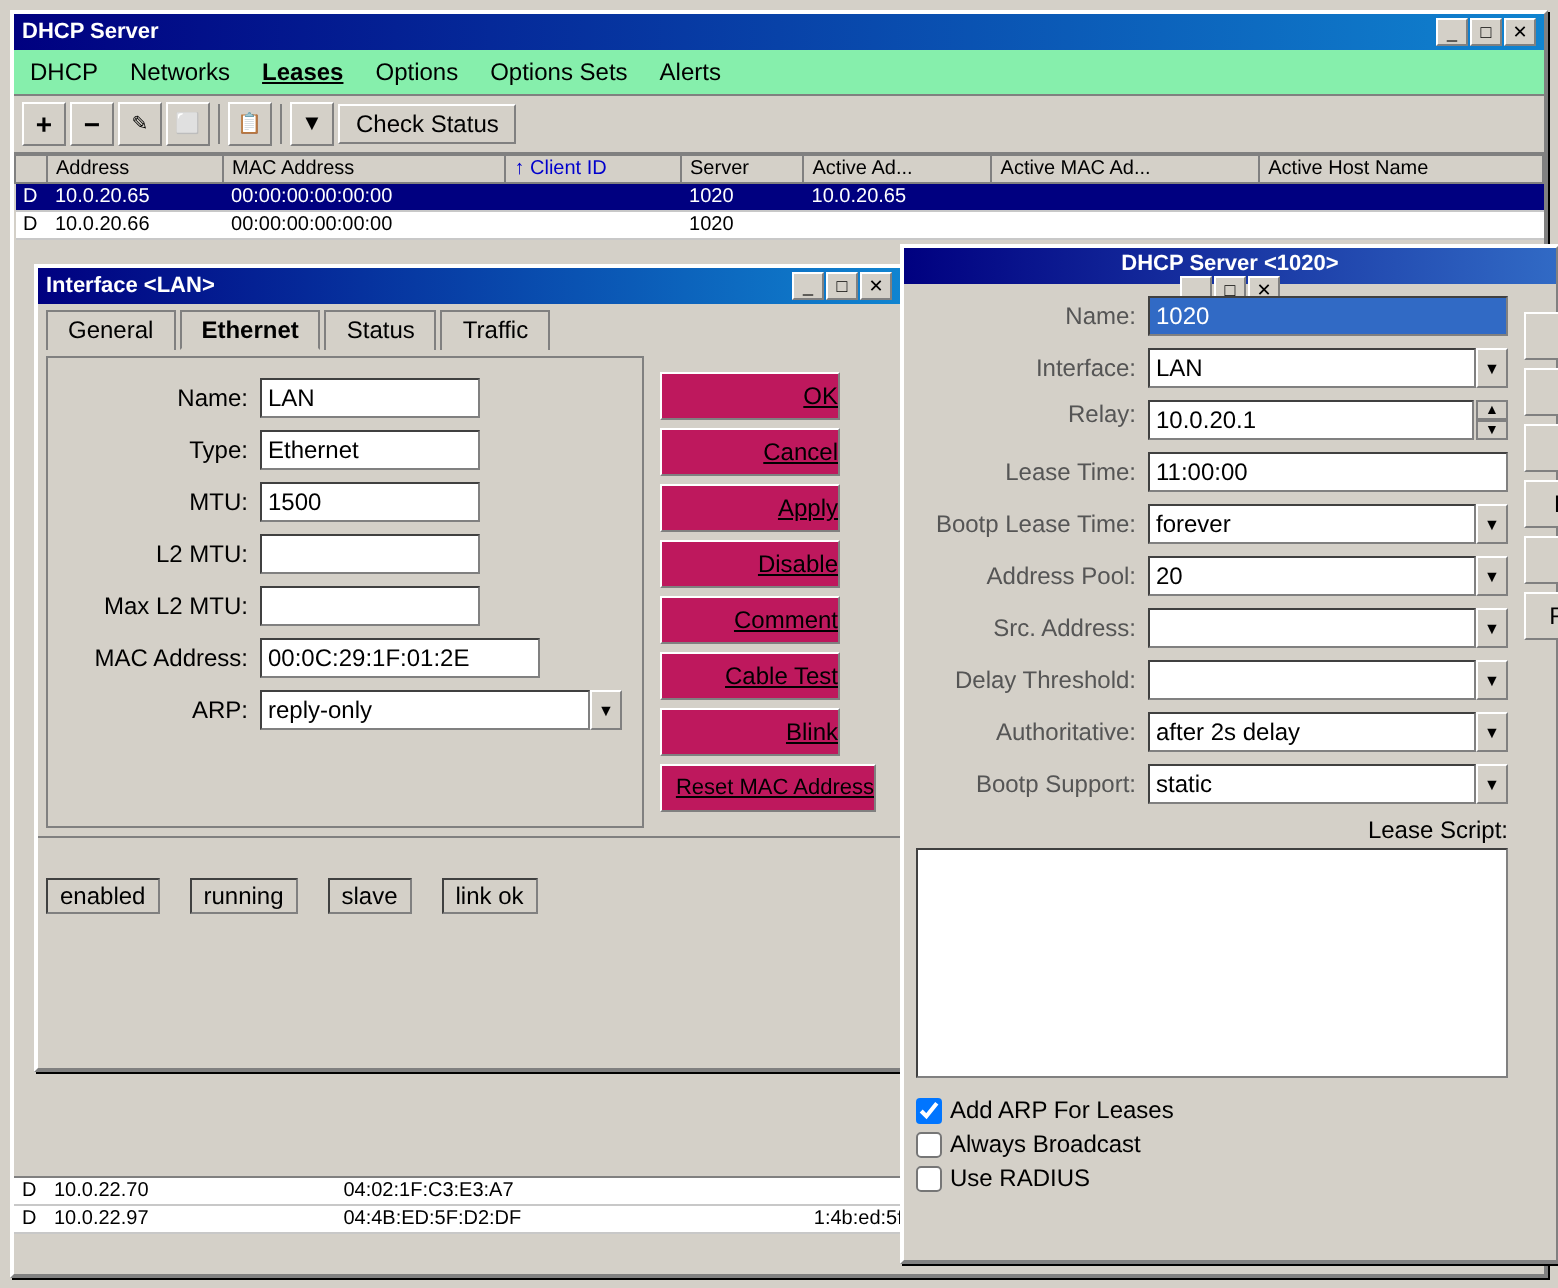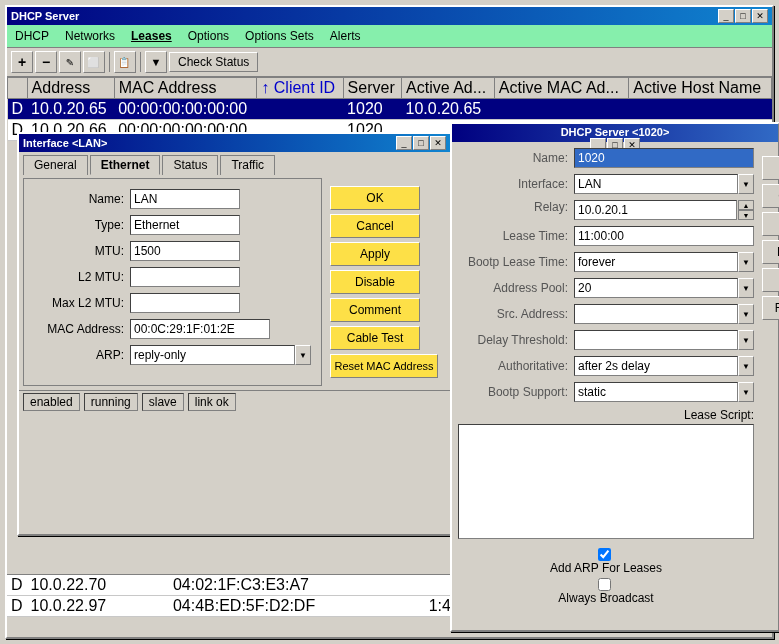--- a/index.html
+++ b/index.html
@@ -113,21 +113,21 @@
     
     .table-area {
       width: 100%;
       overflow: auto;
       height: 80px;
     }
 
     table {
       width: 100%;
       border-collapse: collapse;
-      font-size: 16px;
+      font-size: 10px;
     }
 
     th {
       background: #d4d0c8;
       border: 1px solid #808080;
       padding: 1px 4px;
       text-align: left;
       font-weight: normal;
       cursor: pointer;
       white-space: nowrap;
@@ -211,27 +211,28 @@
     .side-buttons {
       display: flex;
       flex-direction: column;
       gap: 4px;
       padding: 8px;
     }
 
     .side-btn {
       width: 90px;
       height: 24px;
-      background: #fde047;
+      background: #be185d;
       border: 1px solid #fff;
       border-right-color: #808080;
       border-bottom-color: #808080;
       cursor: pointer;
       font-size: 12px;
-      text-align: center;
+      text-align: right;
+      text-decoration: underline;
     }
 
     
     .dhcp-dialog {
       left: 443px;
       top: 115px;
       width: 330px;
       height: 510px;
       z-index: 20;
     }
@@ -312,31 +313,30 @@
       background: white;
       resize: none;
       font-size: 12px;
       padding: 2px;
     }
 
     .checkbox-row {
       display: flex;
       align-items: center;
       margin-bottom: 3px;
-      flex-direction: column;
     }
 
     .checkbox-row input[type="checkbox"] {
       margin-right: 4px;
     }
 
     .status-bar {
       display: flex;
-      gap: 4px;
-      padding: 2px 4px;
+      gap: 15px;
+      padding: 20px 4px;
       border-top: 1px solid #808080;
       background: #d4d0c8;
     }
 
     .status-item {
       border: 1px solid #808080;
       border-top-color: #404040;
       border-left-color: #404040;
       padding: 1px 6px;
       font-size: 12px;
@@ -493,20 +493,21 @@
         </div>
       </div>
 
       <div class="side-buttons">
         <button class="side-btn">OK</button>
         <button class="side-btn">Cancel</button>
         <button class="side-btn">Apply</button>
         <button class="side-btn">Disable</button>
         <button class="side-btn">Comment</button>
         <button class="side-btn">Cable Test</button>
+        <button class="side-btn">Blink</button>
         <button class="side-btn" style="width:108px; font-size:11px;">Reset MAC Address</button>
       </div>
     </div>
 
     <div class="status-bar">
       <span class="status-item">enabled</span>
       <span class="status-item">running</span>
       <span class="status-item">slave</span>
       <span class="status-item">link ok</span>
     </div>
@@ -609,20 +610,24 @@
         
         <div style="margin-top:6px;">
           <div class="checkbox-row">
             <input type="checkbox" checked="" style="">
             <span>Add ARP For Leases</span>
           </div>
           <div class="checkbox-row">
             <input type="checkbox" style="">
             <span>Always Broadcast</span>
           </div>
+          <div class="checkbox-row">
+            <input type="checkbox" style="">
+            <span>Use RADIUS</span>
+          </div>
         </div>
       </div>
 
       <div class="side-buttons">
         <button class="dhcp-side-btn">OK</button>
         <button class="dhcp-side-btn">Cancel</button>
         <button class="dhcp-side-btn">Apply</button>
         <button class="dhcp-side-btn">Disable</button>
         <button class="dhcp-side-btn">Copy</button>
         <button class="dhcp-side-btn">Remove</button>

